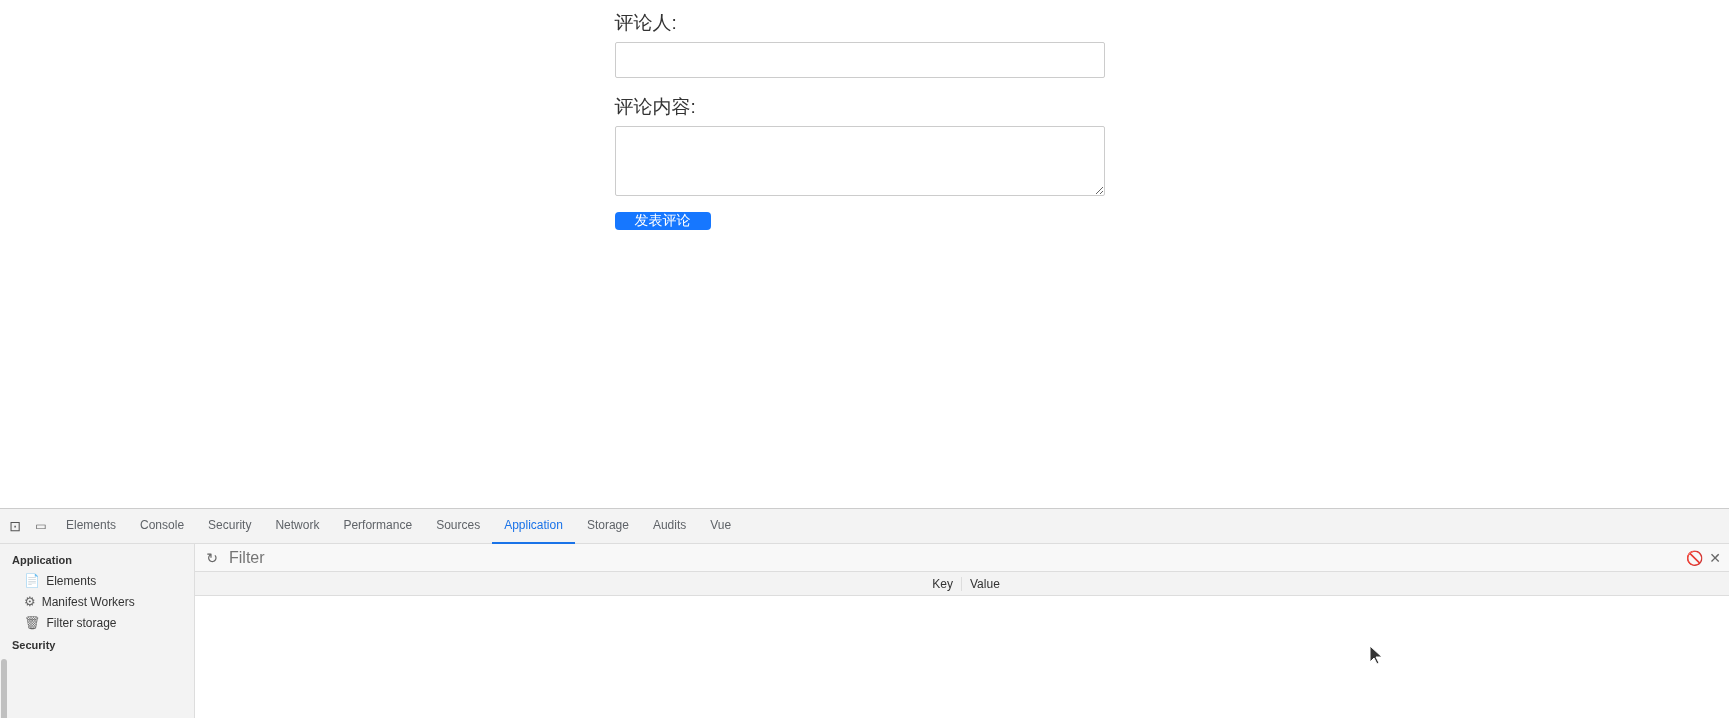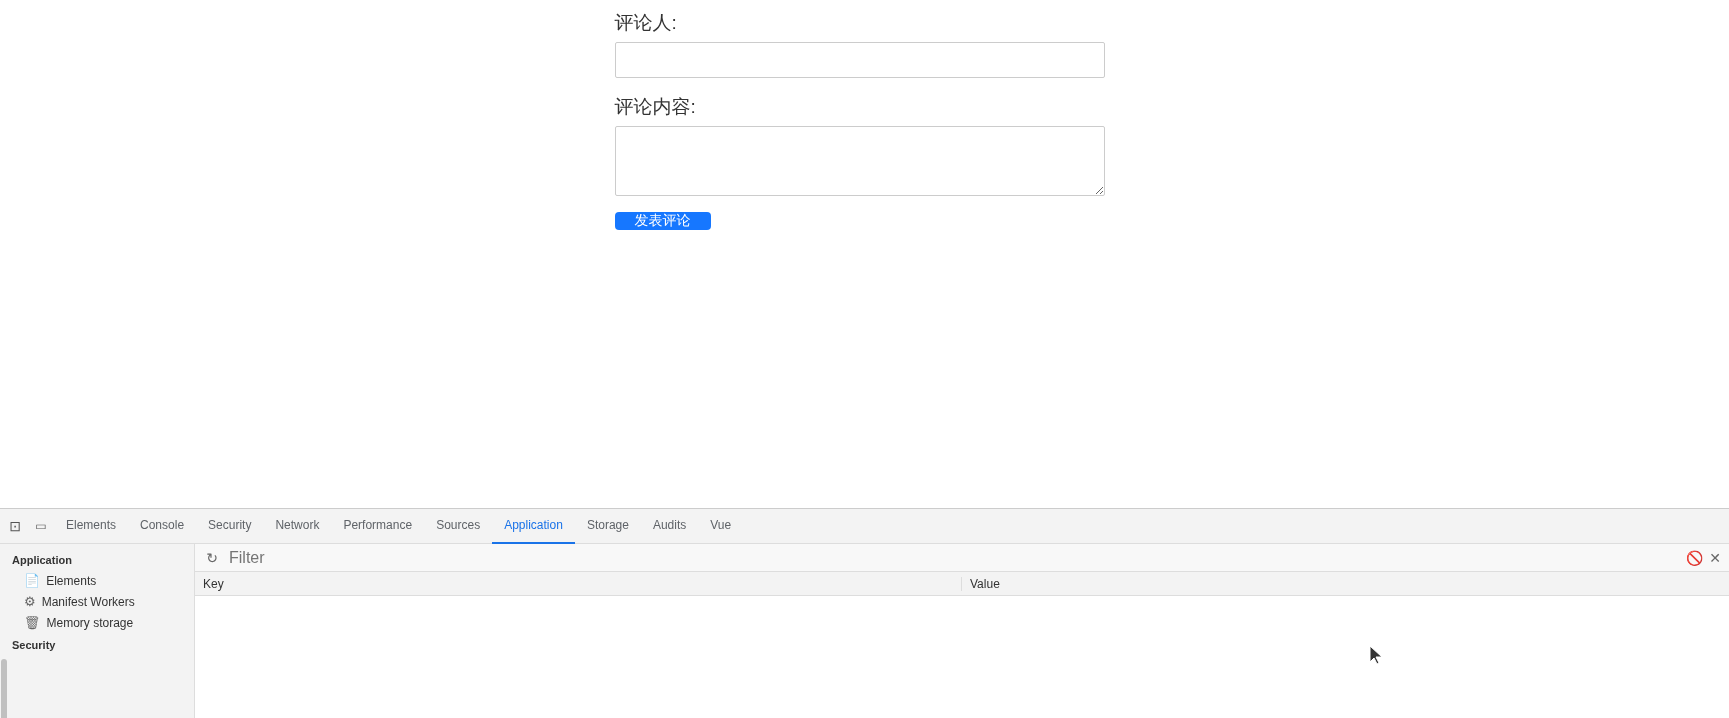--- a/index.html
+++ b/index.html
@@ -221,20 +221,21 @@
       font-weight: 500;
       color: #333;
       position: sticky;
       top: 0;
     }
 
     .table-col-key {
       width: 50%;
       padding: 0 8px;
       border-right: 1px solid #ddd;
+      text-align: right;
     }
 
     .table-col-value {
       flex: 1;
       padding: 0 8px;
     }
 
     .table-body {
       min-height: 100px;
     }
@@ -304,21 +305,21 @@
         <span>Elements</span>
       </div>
 
       <div class="sidebar-item">
         <span class="sidebar-item-icon">⚙</span>
         <span>Manifest Workers</span>
       </div>
 
       <div class="sidebar-item">
         <span class="sidebar-item-icon">🗑</span>
-        <span>Memory storage</span>
+        <span>Filter storage</span>
       </div>
 
       <div class="sidebar-section-header">Security</div>
 
       <div id="scroll-track">
         <div id="scroll-thumb"></div>
       </div>
     </div>
 
     <div id="devtools-main">

